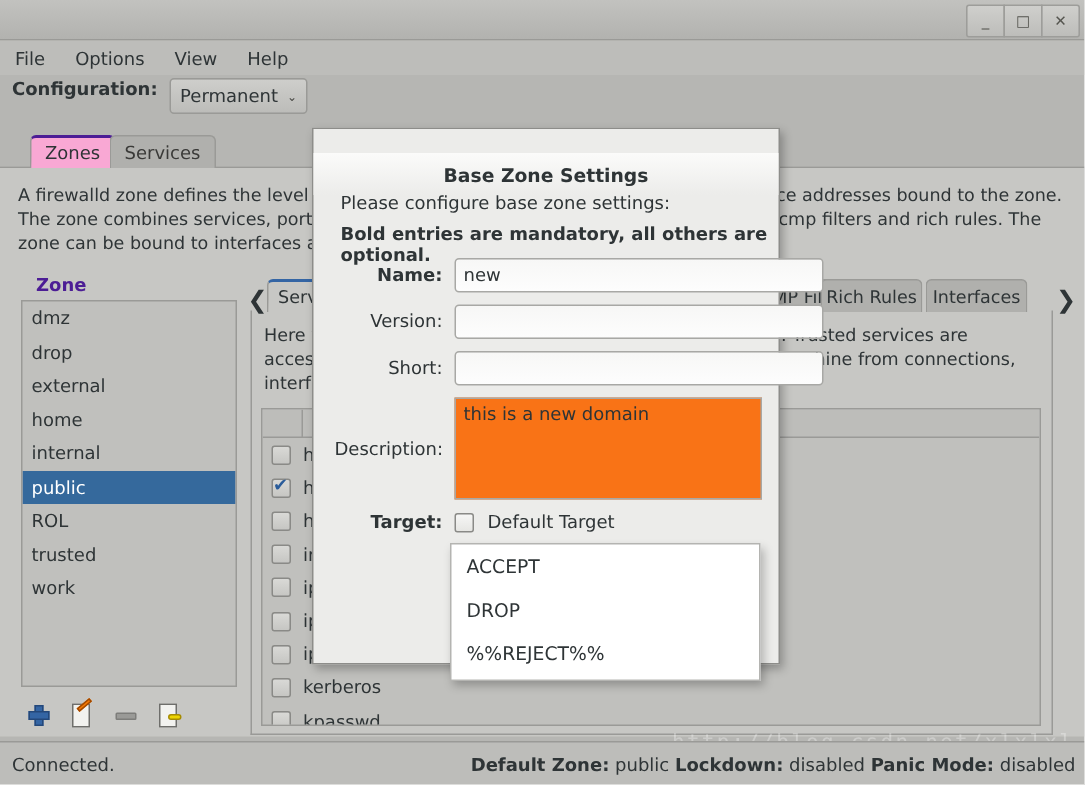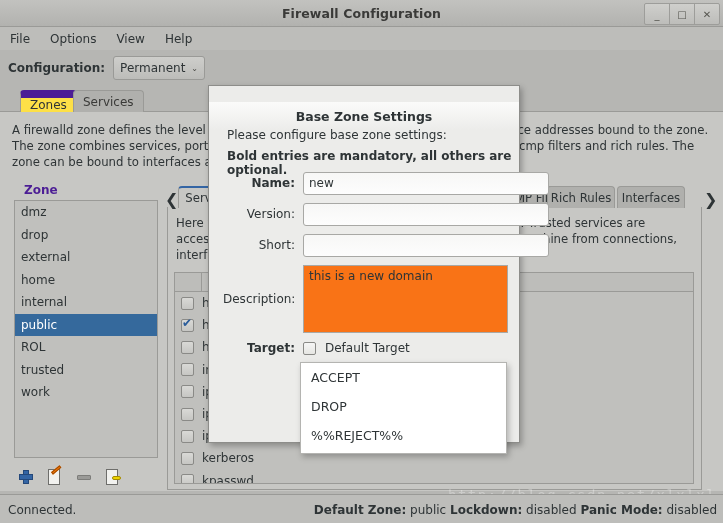--- a/index.html
+++ b/index.html
@@ -49,21 +49,21 @@
     background: #bdbdba;
     display: flex; align-items: center;
     padding-left: 8px; box-sizing: border-box;
     gap: 16px;
   }
   .menu-item { font-size: 12px; color: #2e3436; padding: 2px 2px; }
 
   
   .conf-row {
     position: absolute; left: 0; top: 52px; width: 723px; height: 32px;
-    display: flex; align-items: center; padding-left: 8px; box-sizing: border-box;
+    display: flex; padding-left: 8px; box-sizing: border-box;
   }
   .conf-label { font-size: 12px; font-weight: bold; color: #2e3436; margin-right: 8px; }
   .conf-combo {
     height: 24px; min-width: 84px;
     background: linear-gradient(to bottom, #cececb, #bcbcb9);
     border: 1px solid #9a9a97; border-radius: 3px;
     display: flex; align-items: center; justify-content: space-between;
     padding: 0 6px; box-sizing: border-box; font-size: 12px;
   }
   .conf-combo .arrow { font-size: 8px; margin-left: 6px; color: #4a4a46; }
@@ -74,21 +74,21 @@
   }
   .tab {
     position: absolute; top: 0; height: 22px;
     display: flex; align-items: center; justify-content: center;
     font-size: 12px;
     border: 1px solid #9a9a97; border-bottom: none;
     border-radius: 4px 4px 0 0;
     box-sizing: border-box;
     padding: 0 9px;
   }
-  .tab.active { background: #fde047; border-top: 8px solid #4c1d95; color: #2e3436; }
+  .tab.active { background: #f9a8d4; border-top: 2px solid #4c1d95; color: #2e3436; }
   .tab.inactive { background: #b0b0ad; color: #3a3a38; }
   #tab-zones { left: 10px; }
   #tab-services { left: 63px; }
 
   .outer-page {
     position: absolute; left: 0; top: 111px; width: 723px; height: 380px;
     background: #c7c7c4;
     border-top: 1px solid #9a9a97;
     box-sizing: border-box;
   }
@@ -308,21 +308,20 @@
     font-size: 12.5px; color: #2e3436;
     box-sizing: border-box;
   }
 </style>
 </head>
 <body>
 
 <div id="app">
 
   <div class="titlebar">
-    <div class="title-text">Firewall Configuration</div>
     <div class="win-btns">
       <div class="win-btn">_</div>
       <div class="win-btn">□</div>
       <div class="win-btn">✕</div>
     </div>
   </div>
 
   <div class="menubar">
     <div class="menu-item">File</div>
     <div class="menu-item">Options</div>

